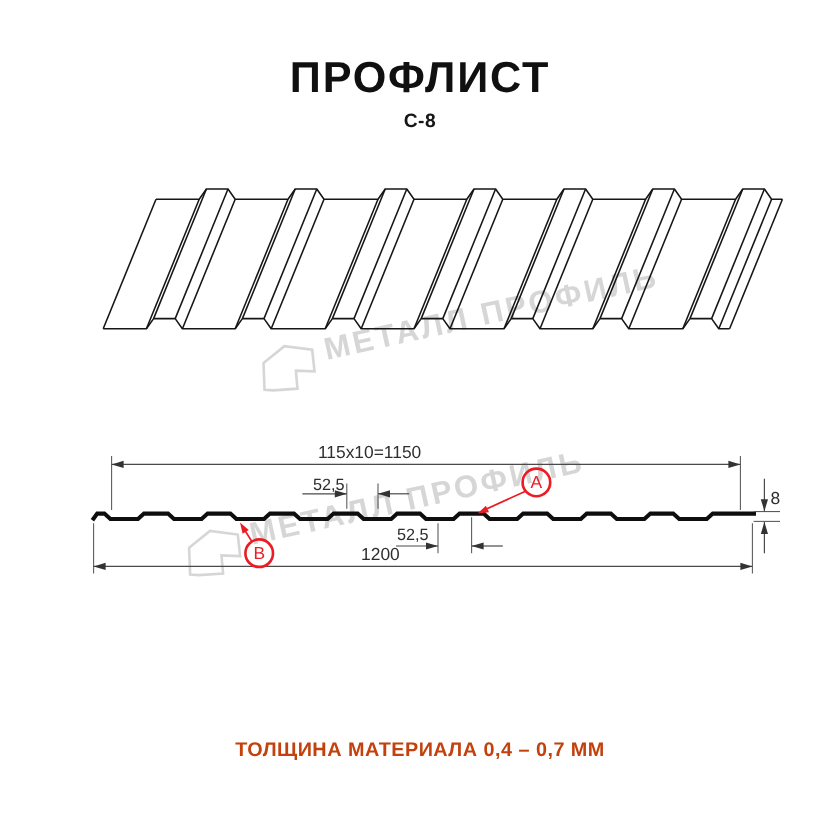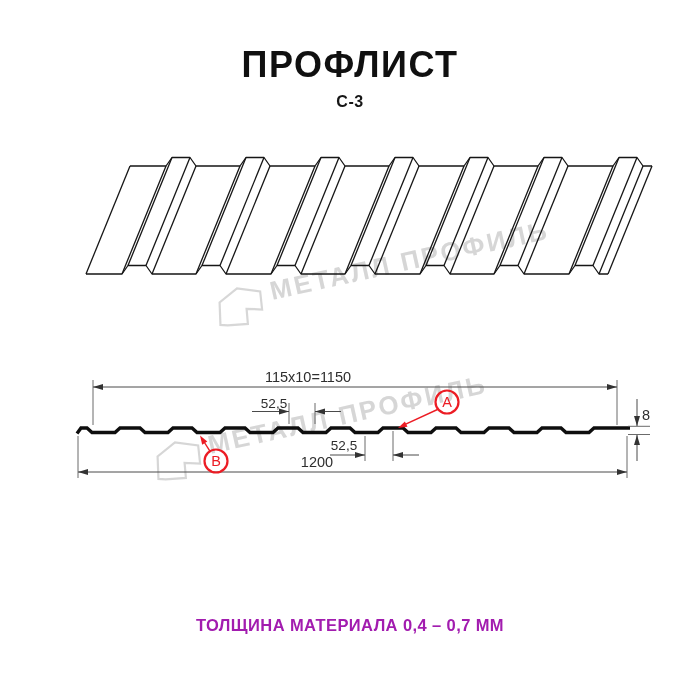--- a/index.html
+++ b/index.html
@@ -2,37 +2,37 @@
 <html><head>
 <meta charset="utf-8">
 <style>
   html,body{margin:0;padding:0;background:#ffffff;}
   body{width:700px;height:700px;position:relative;overflow:hidden;
        font-family:"Liberation Sans", sans-serif;}
   .hdr{position:absolute;top:44px;left:0;width:700px;text-align:center;}
   .title{font-size:36px;font-weight:800;letter-spacing:1.5px;color:#101010;}
   .subtitle{margin-top:7px;font-size:16px;font-weight:700;letter-spacing:.5px;color:#161616;}
   .ftr{position:absolute;top:616px;left:0;width:700px;text-align:center;
-       font-size:16.5px;font-weight:600;letter-spacing:.4px;color:#a21caf;}
+       font-size:16.5px;font-weight:600;letter-spacing:.4px;color:#c2410c;}
   svg{position:absolute;left:0;top:0;}
   text{font-family:"Liberation Sans", sans-serif;}
   .dimtxt{font-size:14.5px;fill:#2e2e2e;}
   .dimtxt-s{font-size:13.5px;fill:#2e2e2e;}
   .thick{stroke:#0e0e0e;stroke-width:3.4;fill:none;stroke-linejoin:miter;stroke-linecap:butt;}
   .thin{stroke:#4a4a4a;stroke-width:1;fill:none;}
   .ext{stroke:#5a5a5a;stroke-width:.9;fill:none;}
   .sheet{stroke:#161616;stroke-width:1.3;fill:none;stroke-linejoin:round;}
   .wmtext{font-size:26px;font-weight:700;letter-spacing:2.5px;}
 </style>
 </head>
 <body>
 
 <div class="hdr">
   <div class="title">ПРОФЛИСТ</div>
-  <div class="subtitle">С-3</div>
+  <div class="subtitle">С-8</div>
 </div>
 
 <svg width="700" height="700" viewBox="0 0 700 700">
   <defs>
     <marker id="arr" markerWidth="12" markerHeight="8" refX="10" refY="0" orient="auto" markerUnits="userSpaceOnUse" viewBox="-1 -4 12 8">
       <path d="M10,0 L0,3 L0,-3 Z" fill="#333"></path>
     </marker>
   </defs>
 
   <g opacity="0.75" transform="translate(212,296) rotate(-12.5)">

